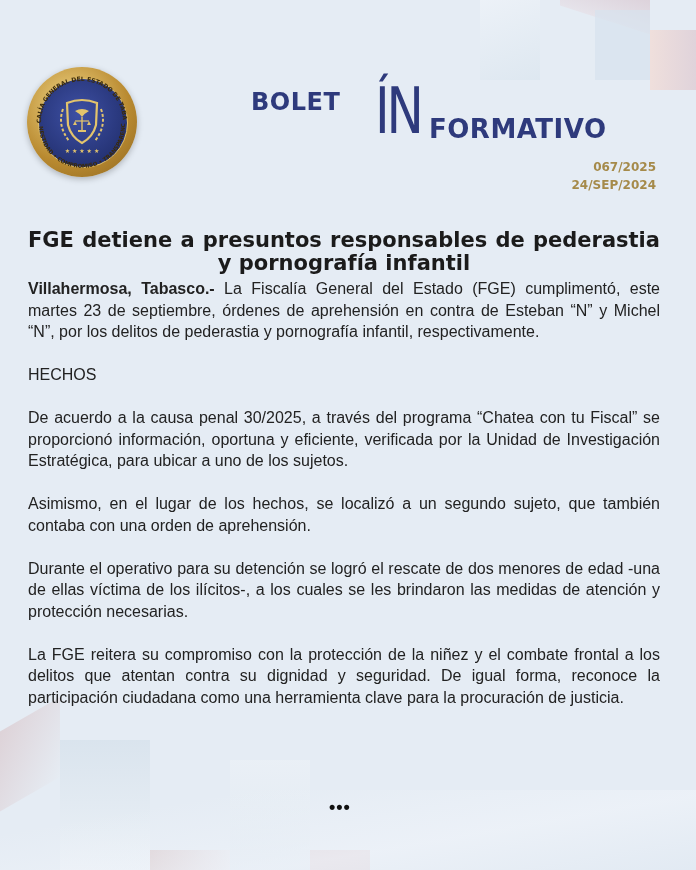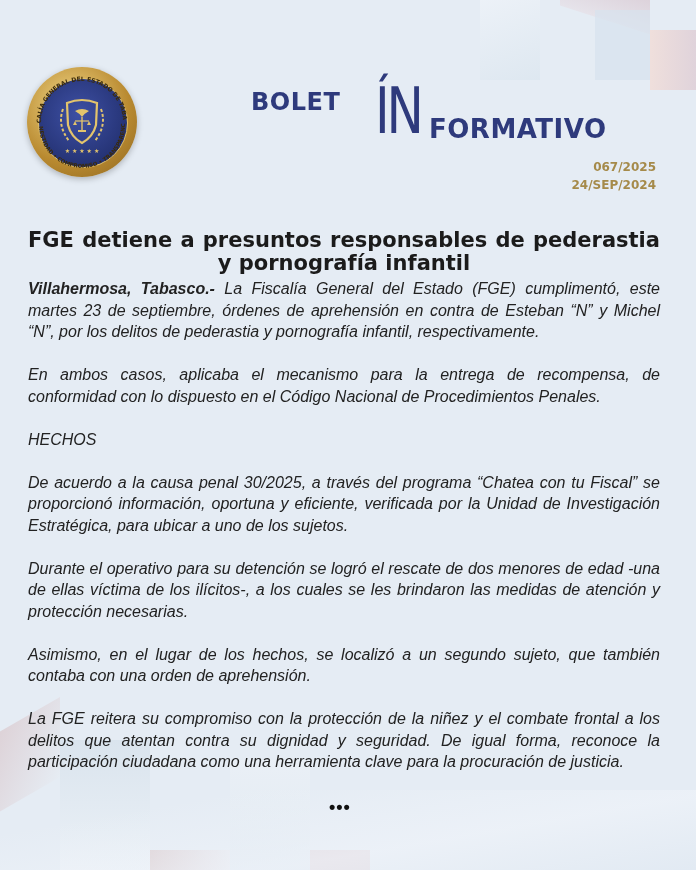--- a/index.html
+++ b/index.html
@@ -45,21 +45,21 @@
     .title .t3 { position: absolute; left: 202px; top: 36px; font-size: 26px; letter-spacing: 0.5px; white-space: nowrap; }
 
     .meta { position: absolute; right: 40px; top: 158px; text-align: right; color: #a58a4a; font-weight: bold; font-size: 12px; line-height: 18px; font-family: "DejaVu Sans", sans-serif; }
 
     .headline {
       position: absolute; left: 28px; top: 215px; width: 632px;
       font-family: "DejaVu Sans", sans-serif; font-weight: bold; font-size: 21px; line-height: 23px;
       text-align: justify; text-align-last: center; color: #1b1b1b;
     }
 
-    .body { position: absolute; left: 28px; top: 278px; width: 632px; font-size: 16px; line-height: 21.5px; color: #222; font-style: italic; }
+    .body { position: absolute; left: 28px; top: 278px; width: 632px; font-size: 16px; line-height: 21.5px; color: #222; }
     .body p { margin: 0 0 21.5px 0; text-align: justify; }
     .body p.last { text-align: left; }
     .body .lead { font-weight: bold; }
     .ellipsis { position: absolute; left: 329px; top: 797px; font-size: 18px; font-weight: bold; letter-spacing: 1px; color: #111; }
   </style>
 </head>
 <body>
 
 <div class="bg-layer">
   <div class="facet f1"></div>
@@ -114,22 +114,21 @@
 
   <div class="meta">
     <div>067/2025</div>
     <div>24/SEP/2024</div>
   </div>
 
   <h1 class="headline">FGE detiene a presuntos responsables de pederastia y pornografía infantil</h1>
 
   <div class="body">
     <p><span class="lead">Villahermosa, Tabasco.-</span><span> La Fiscalía General del Estado (FGE) cumplimentó, este martes 23 de septiembre, órdenes de aprehensión en contra de Esteban “N” y Michel “N”, por los delitos de pederastia y pornografía infantil, respectivamente.</span></p>
-    <p>En ambos casos, aplicaba el mecanismo para la entrega de recompensa, de conformidad con lo dispuesto en el Código Nacional de Procedimientos Penales.</p>
     <p class="last">HECHOS</p>
     <p>De acuerdo a la causa penal 30/2025, a través del programa “Chatea con tu Fiscal” se proporcionó información, oportuna y eficiente, verificada por la Unidad de Investigación Estratégica, para ubicar a uno de los sujetos.</p>
+    <p>Asimismo, en el lugar de los hechos, se localizó a un segundo sujeto, que también contaba con una orden de aprehensión.</p>
     <p>Durante el operativo para su detención se logró el rescate de dos menores de edad -una de ellas víctima de los ilícitos-, a los cuales se les brindaron las medidas de atención y protección necesarias.</p>
-    <p>Asimismo, en el lugar de los hechos, se localizó a un segundo sujeto, que también contaba con una orden de aprehensión.</p>
     <p style="margin-bottom:1px">La FGE reitera su compromiso con la protección de la niñez y el combate frontal a los delitos que atentan contra su dignidad y seguridad. De igual forma, reconoce la participación ciudadana como una herramienta clave para la procuración de justicia.</p>
   </div>
 
   <div class="ellipsis">•••</div>
 </div>
 
 </body></html>

